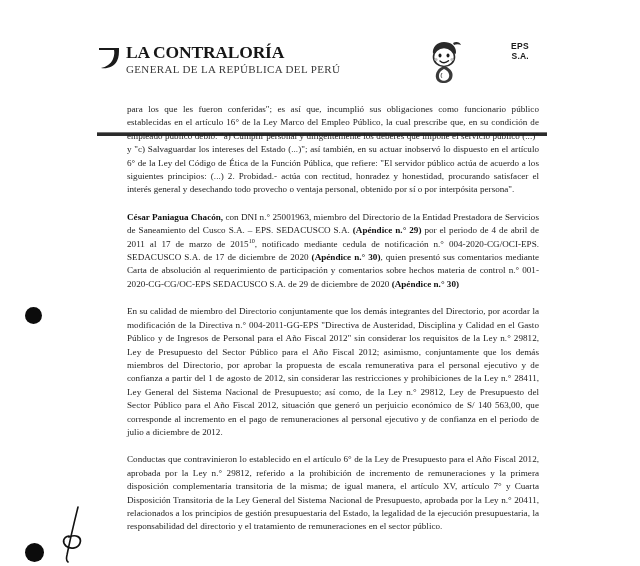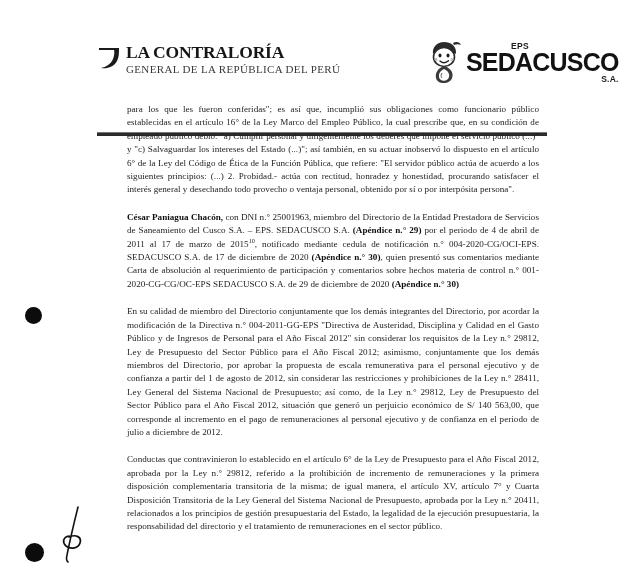--- a/index.html
+++ b/index.html
@@ -194,21 +194,20 @@
           <circle cx="11" cy="19.5" r="1.6" fill="#bdbdbd"></circle>
           <circle cx="27" cy="19.5" r="1.6" fill="#bdbdbd"></circle>
 
           <path d="M19 26 C13 28, 10 33, 11 38 C12 42, 16 43.5, 20 43 C25 42.5, 28 39, 27.5 34 C27 30, 23 27, 19 26 Z" fill="#3a3a3a"></path>
           <path d="M19 29 C15.5 30.5, 13.5 33.5, 14 37 C14.5 40, 17 41, 19.5 40.7 C22.5 40.3, 24.5 38, 24.2 35 C23.9 32, 21.5 30, 19 29 Z" fill="#ffffff"></path>
           <path d="M17 33 C16 34.5, 15.8 36.5, 16.8 37.8" stroke="#555" stroke-width="1" fill="none"></path>
         </svg>
       </span>
       <span class="sedacusco-text">
         <span class="sedacusco-eps">EPS</span>
-        <span class="sedacusco-name">SEDACUSCO</span>
         <span class="sedacusco-sa">S.A.</span>
       </span>
     </div>
 
     <div class="header-rule"></div>
   </div>
 
   <div class="content">
 
     <p class="para">

